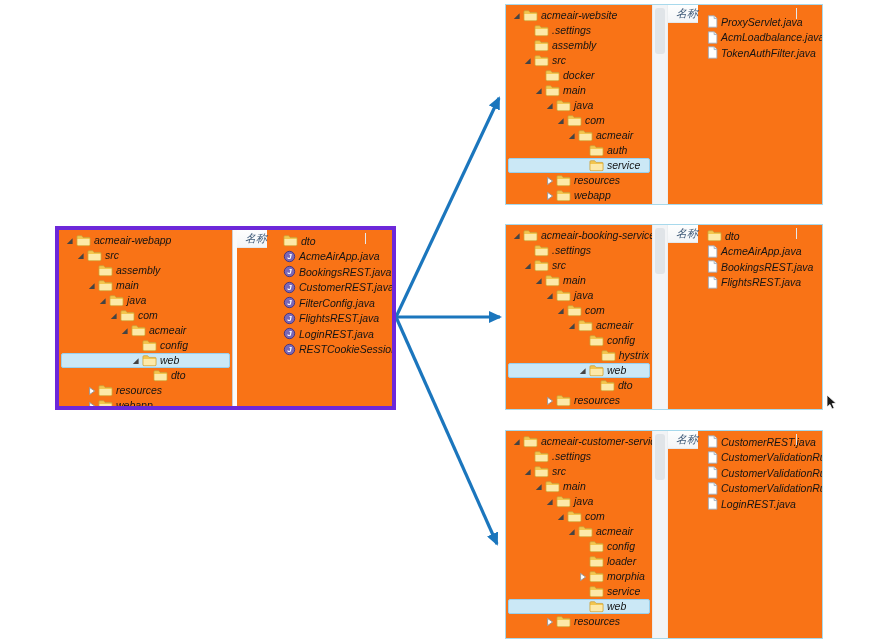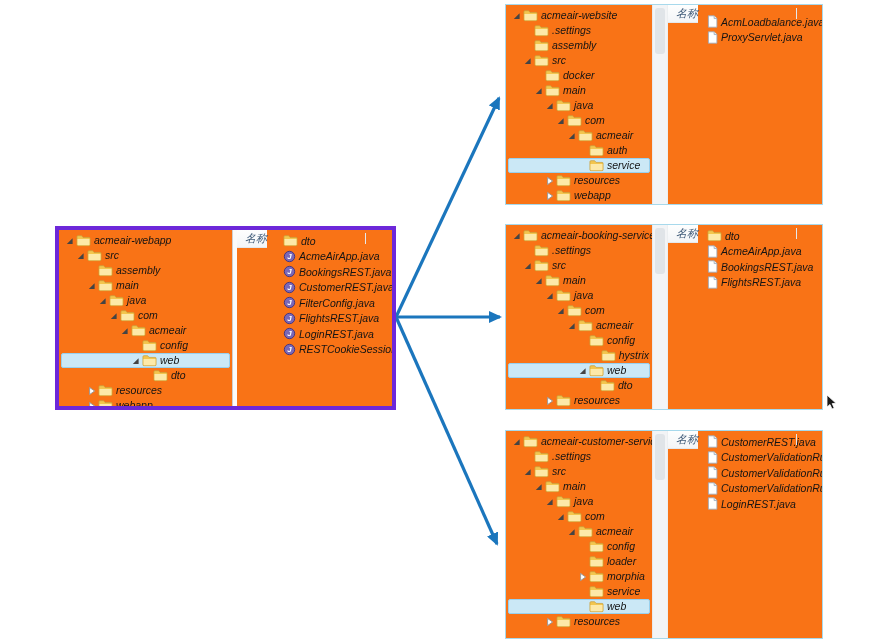--- a/index.html
+++ b/index.html
@@ -369,28 +369,35 @@
     <div class="list">
       <div class="list-header">
         <span>名称</span>
       </div>
       <div class="rows">
           <div class="frow">
             <svg class="ic" viewBox="0 0 12 14" width="11" height="13">
               <path d="M1.5 0.8 H7.8 L10.8 3.8 V13.2 H1.5 Z" fill="#fff" stroke="#98a6b8" stroke-width="0.9"></path>
               <path d="M7.8 0.8 V3.8 H10.8" fill="#eef2f6" stroke="#98a6b8" stroke-width="0.9"></path>
             </svg>
+            <span class="fname">ProxyServlet.java</span>
+          </div>
+          <div class="frow">
+            <svg class="ic" viewBox="0 0 12 14" width="11" height="13">
+              <path d="M1.5 0.8 H7.8 L10.8 3.8 V13.2 H1.5 Z" fill="#fff" stroke="#98a6b8" stroke-width="0.9"></path>
+              <path d="M7.8 0.8 V3.8 H10.8" fill="#eef2f6" stroke="#98a6b8" stroke-width="0.9"></path>
+            </svg>
             <span class="fname">AcmLoadbalance.java</span>
           </div>
           <div class="frow">
             <svg class="ic" viewBox="0 0 12 14" width="11" height="13">
               <path d="M1.5 0.8 H7.8 L10.8 3.8 V13.2 H1.5 Z" fill="#fff" stroke="#98a6b8" stroke-width="0.9"></path>
               <path d="M7.8 0.8 V3.8 H10.8" fill="#eef2f6" stroke="#98a6b8" stroke-width="0.9"></path>
             </svg>
-            <span class="fname">ProxyServlet.java</span>
+            <span class="fname">TokenAuthFilter.java</span>
           </div>
         </div>
     </div>
   </section>
 
   <section class="panel blue p-right" id="panel-2" style="left:505px;top:224px;width:318px;height:186px;">
     <div class="tree">
         <div class="trow" style="padding-left: 3px;">
           <svg class="tw" viewBox="0 0 10 10" width="10" height="10">
             <path d="M7.6 2.2 V8 H1.8 Z" fill="#444"></path>

